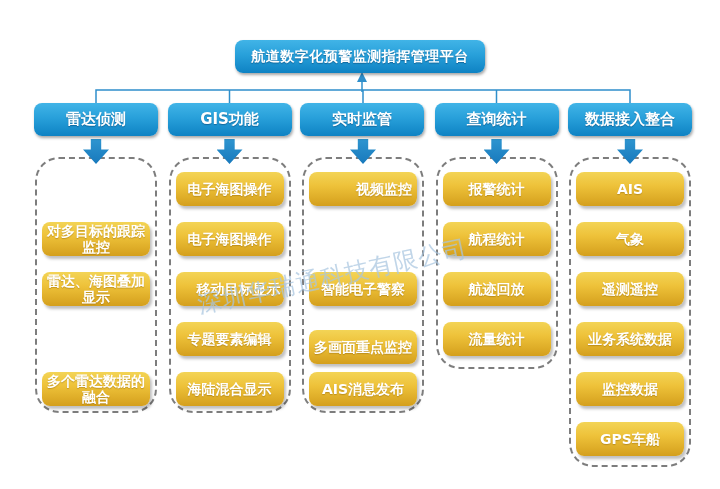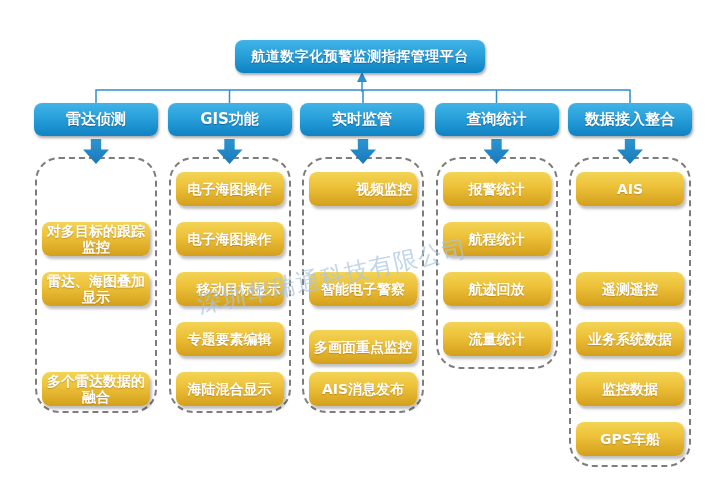--- a/index.html
+++ b/index.html
@@ -105,20 +105,21 @@
       <div class="dashed-box" style="left: 435.5px; height: 212px;">
         <div class="gold-item" style="top: 13px;">报警统计</div>
         <div class="gold-item" style="top: 63px;">航程统计</div>
         <div class="gold-item" style="top: 113px;">航迹回放</div>
         <div class="gold-item" style="top: 163px;">流量统计</div>
       </div>
       <div class="header-box" style="left: 568px;">数据接入整合</div>
       <div class="block-arrow" style="left: 617px;"></div>
       <div class="dashed-box" style="left: 569px; height: 310px;">
         <div class="gold-item" style="top: 13px;">AIS</div>
+        <div class="gold-item" style="top: 63px;">气象</div>
         <div class="gold-item" style="top: 113px;">遥测遥控</div>
         <div class="gold-item" style="top: 163px;">业务系统数据</div>
         <div class="gold-item" style="top: 213px;">监控数据</div>
         <div class="gold-item" style="top: 263px;">GPS车船</div>
       </div>
     </div>
 
   <div class="watermark">深圳华瑞通科技有限公司</div>
 </div>
 

